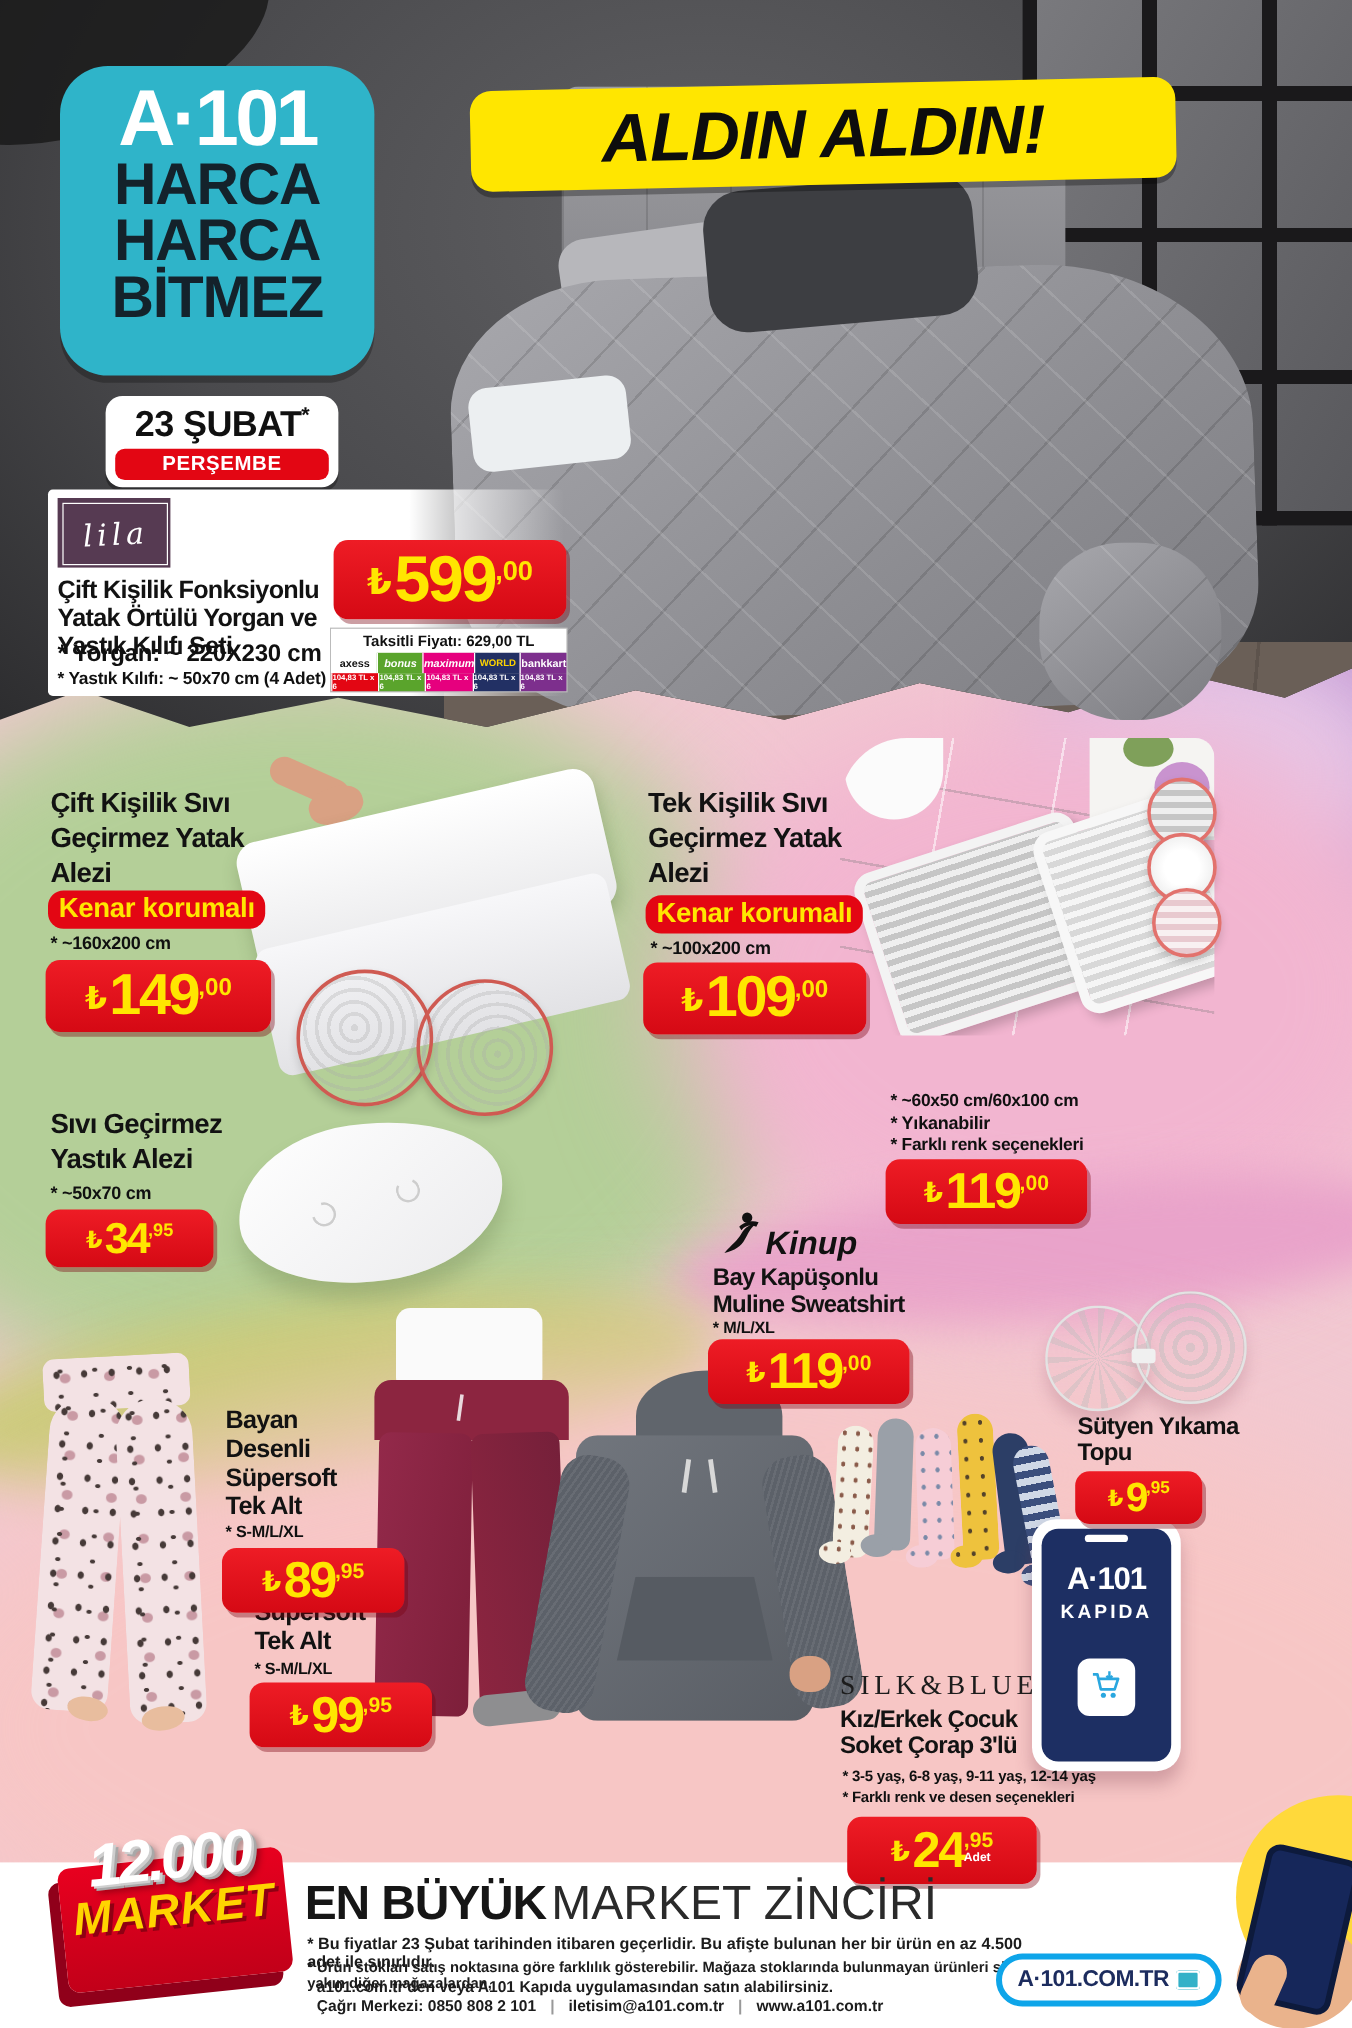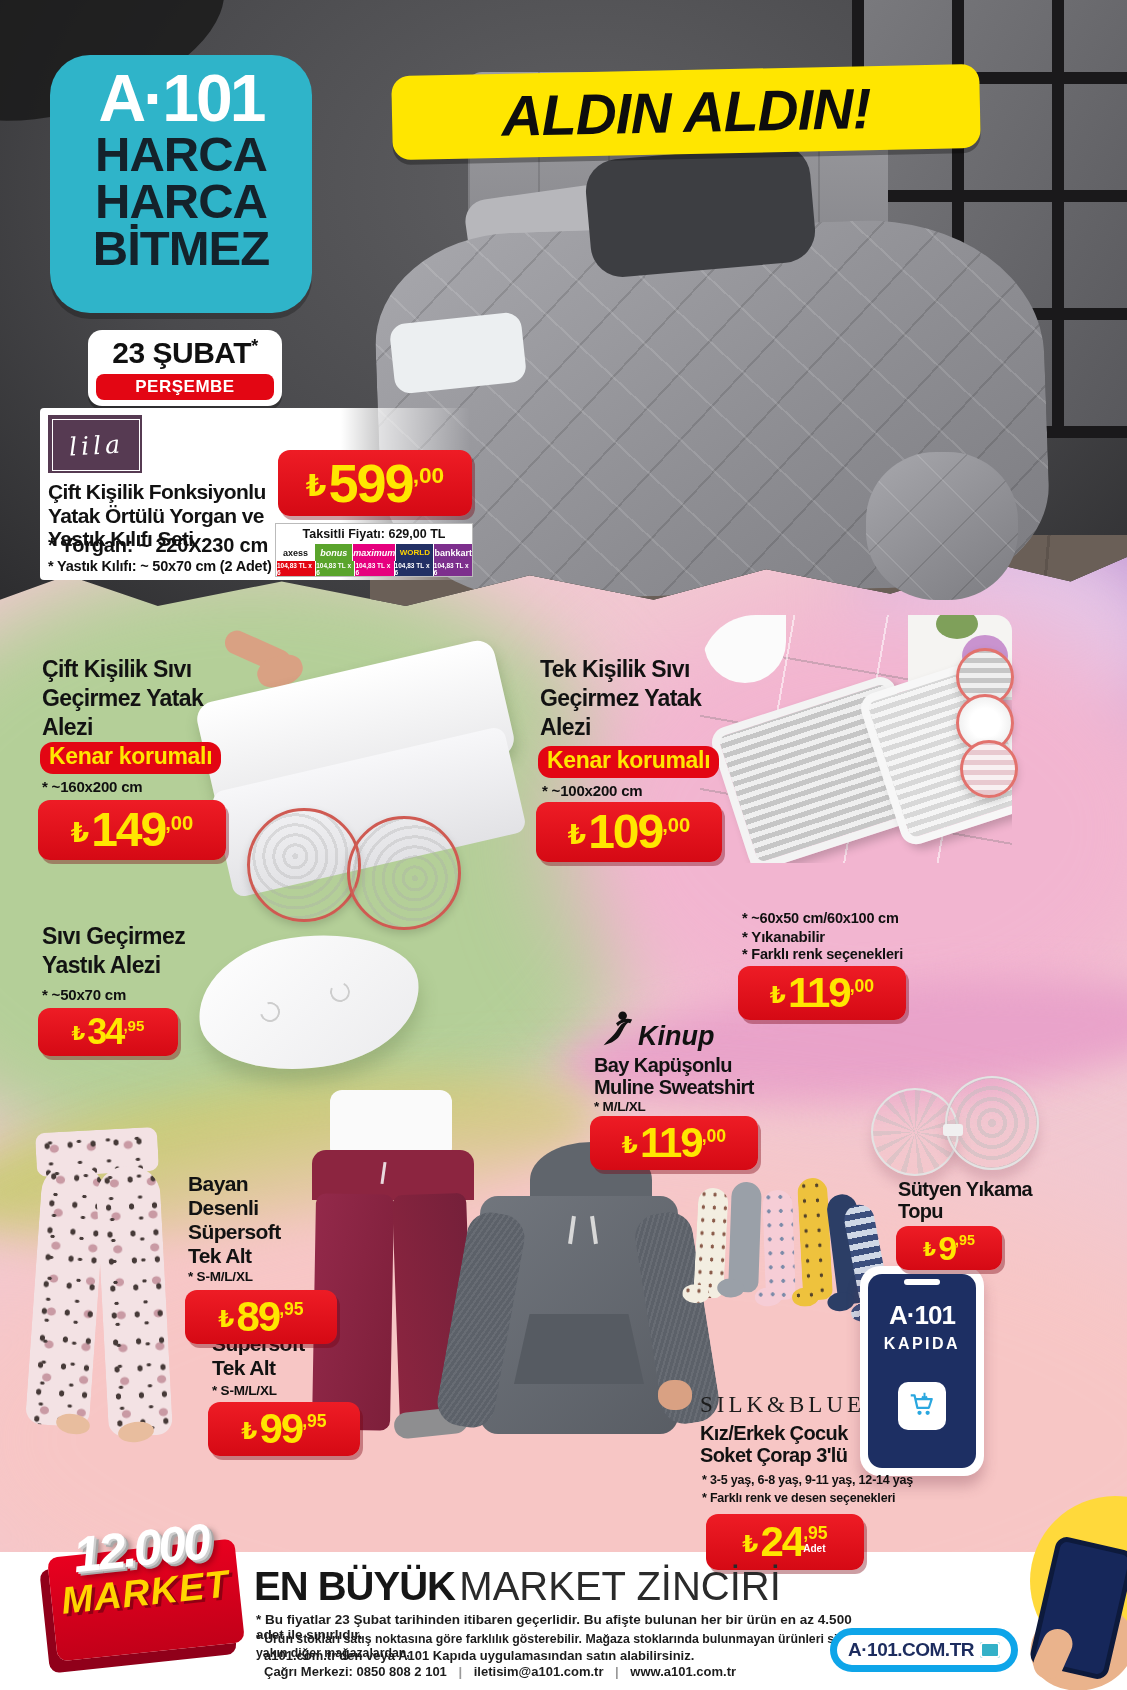--- a/index.html
+++ b/index.html
@@ -118,21 +118,21 @@
   </div>
 
   <div class="panel">
     <div class="lila">
         <div class="lila-in">
           <span>lila</span>
         </div>
       </div>
     <div class="h" style="left:8px;top:72px;width:258px;font-size:21px">Çift Kişilik Fonksiyonlu Yatak Örtülü Yorgan ve Yastık Kılıfı Seti</div>
     <div class="spec" style="left:8px;top:123px;font-size:20px">* Yorgan: ~ 220X230 cm</div>
-    <div class="spec" style="left:8px;top:148px;font-size:14.5px">* Yastık Kılıfı: ~ 50x70 cm (2 Adet)</div>
+    <div class="spec" style="left:8px;top:148px;font-size:14.5px">* Yastık Kılıfı: ~ 50x70 cm (4 Adet)</div>
   </div>
   <div class="price" style="left:278px;top:450px;width:194px;height:66px;font-size:54px">
     <span class="cur">₺</span>
       <span class="int">599</span>
       <span class="dec">,00</span>
   </div>
   <div class="cardtbl">
     <div class="lbl">Taksitli Fiyatı: 629,00 TL</div>
     <div class="cards">
       <div class="cc c-axess">axess</div>
@@ -346,18 +346,18 @@
     <span>www.a101.com.tr</span>
   </div>
 
   <div class="blob" style="left:1030px;top:1496px;width:170px;height:170px;background:#ffd93b;z-index:5"></div>
   <div class="abs" style="left:1014px;top:1520px;width:113px;height:170px;z-index:6">
     <div class="abs" style="left:16px;top:84px;width:105px;height:86px;background:#eab38c;border-radius:50%;transform:rotate(-14deg)"></div>
     <div class="abs" style="left:28px;top:22px;width:70px;height:122px;background:#16275a;border:5px solid #0d1a3c;border-radius:12px;transform:rotate(13deg)"></div>
     <div class="abs" style="left:24px;top:108px;width:30px;height:52px;background:#eab38c;border-radius:16px;transform:rotate(24deg)"></div>
   </div>
 
-  <div class="abs" style="left:830px;top:1628px;width:188px;height:44px;background:#fff;border:7px solid #0ea5e9;border-radius:24px;z-index:7;display:flex;align-items:center;justify-content:center;gap:6px;box-sizing:border-box">
+  <div class="abs" style="left:830px;top:1628px;width:188px;height:44px;background:#fff;border:5px solid #0ea5e9;border-radius:24px;z-index:7;display:flex;align-items:center;justify-content:center;gap:6px;box-sizing:border-box">
     <span style="font-size:19px;font-weight:700;color:#1c2c5e;letter-spacing:-.5px">A·101.COM.TR</span>
     <span style="display:inline-block;width:20px;height:16px;background:#33b1c8;border-radius:3px;box-shadow:inset 0 0 0 2px #fff,inset 0 0 0 3px #33b1c8"></span>
   </div>
 
 </div>
 
 </body></html>

